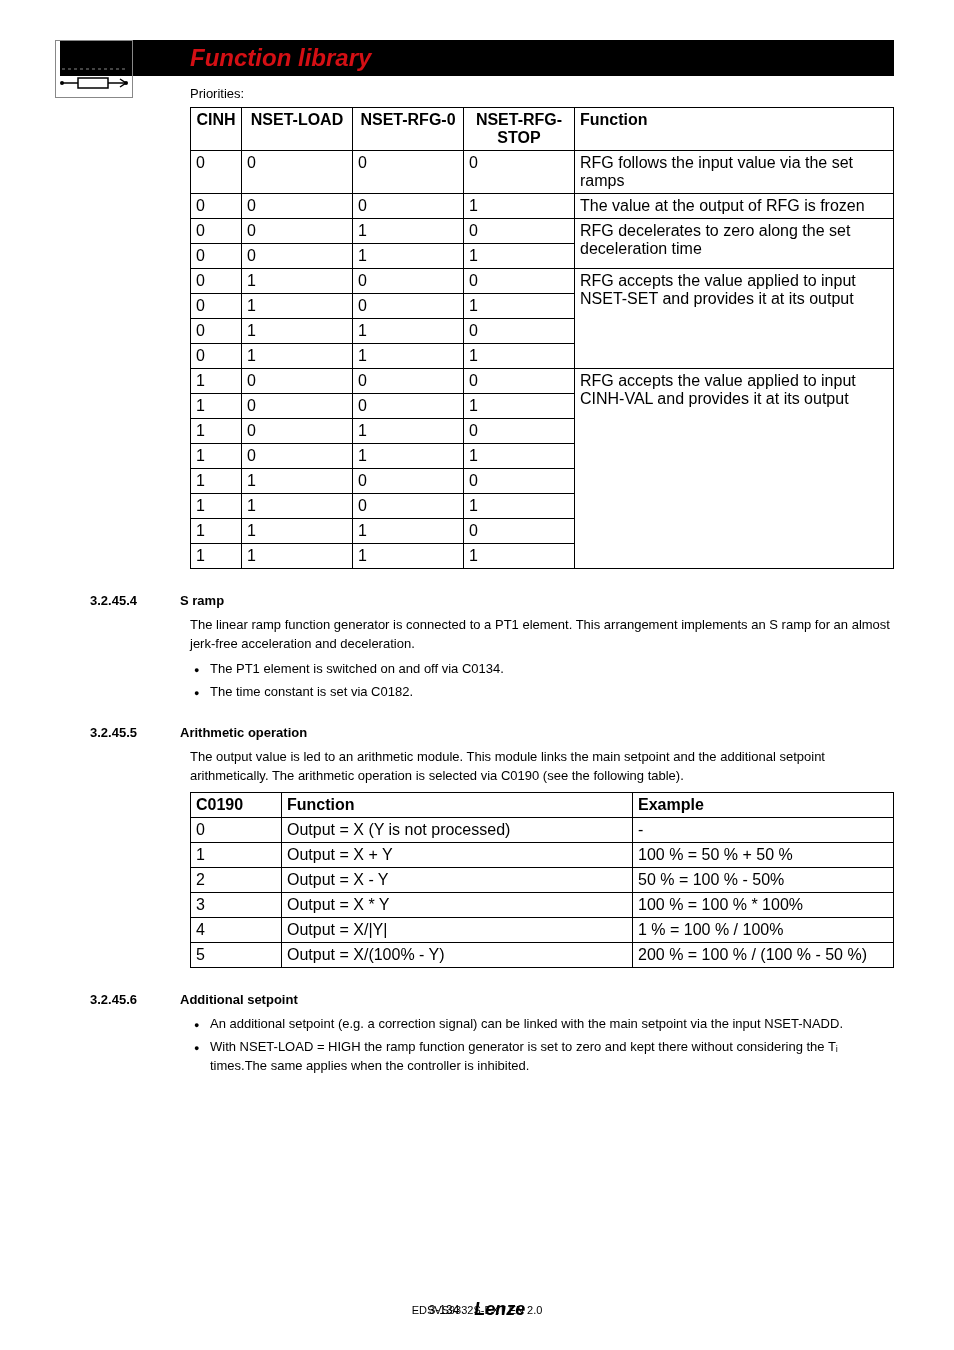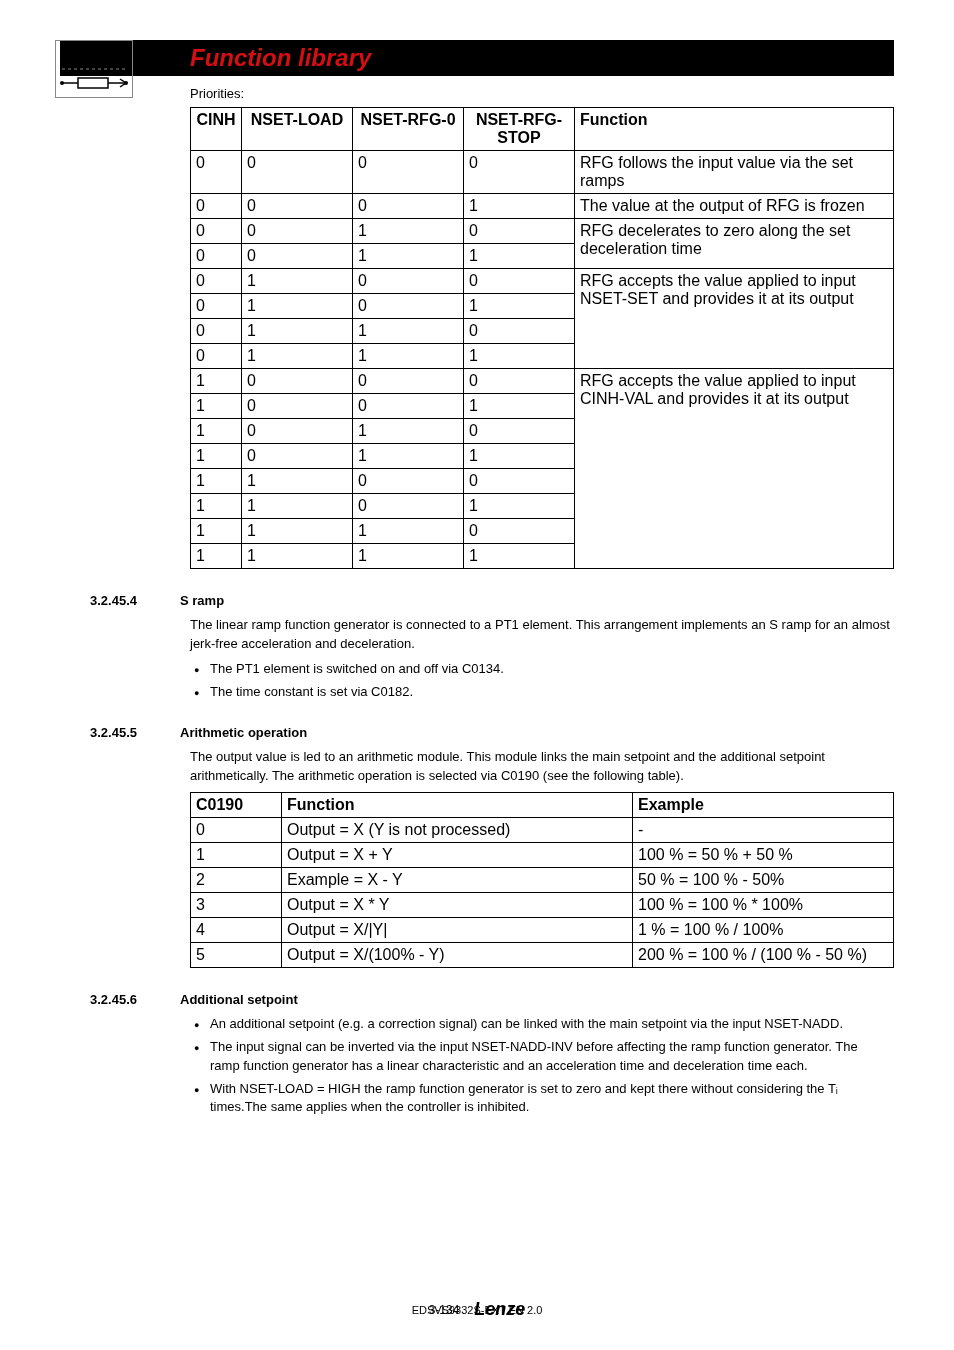--- a/index.html
+++ b/index.html
@@ -322,21 +322,21 @@
             <td>Output = X (Y is not processed)</td>
             <td>-</td>
           </tr>
           <tr>
             <td>1</td>
             <td>Output = X + Y</td>
             <td>100 % = 50 % + 50 %</td>
           </tr>
           <tr>
             <td>2</td>
-            <td>Example = X - Y</td>
+            <td>Output = X - Y</td>
             <td>50 % = 100 % - 50%</td>
           </tr>
           <tr>
             <td>3</td>
             <td>Output = X * Y</td>
             <td>100 % = 100 % * 100%</td>
           </tr>
           <tr>
             <td>4</td>
             <td>Output =  X/|Y|</td>
@@ -349,21 +349,20 @@
           </tr>
         </tbody>
     </table>
 
     <div class="section-row">
       <div class="sec-num">3.2.45.6</div>
       <div class="sec-title">Additional setpoint</div>
     </div>
     <ul class="bullets" id="addsp-bullets">
         <li>An additional setpoint (e.g. a correction signal) can be linked with the main setpoint via the input NSET-NADD.</li>
-        <li>The input signal can be inverted via the input NSET-NADD-INV before affecting the ramp function generator. The ramp function generator has a linear characteristic and an acceleration time and deceleration time each.</li>
         <li>With NSET-LOAD = HIGH the ramp function generator is set to zero and kept there without considering the Tᵢ times.The same applies when the controller is inhibited.</li>
       </ul>
 
   </div>
 
   <div class="footer">
     <span>3-134</span>
     <span class="footer-center">EDSVS9332S-EXT EN 2.0</span>
     <span class="footer-right">Lenze</span>
   </div>

